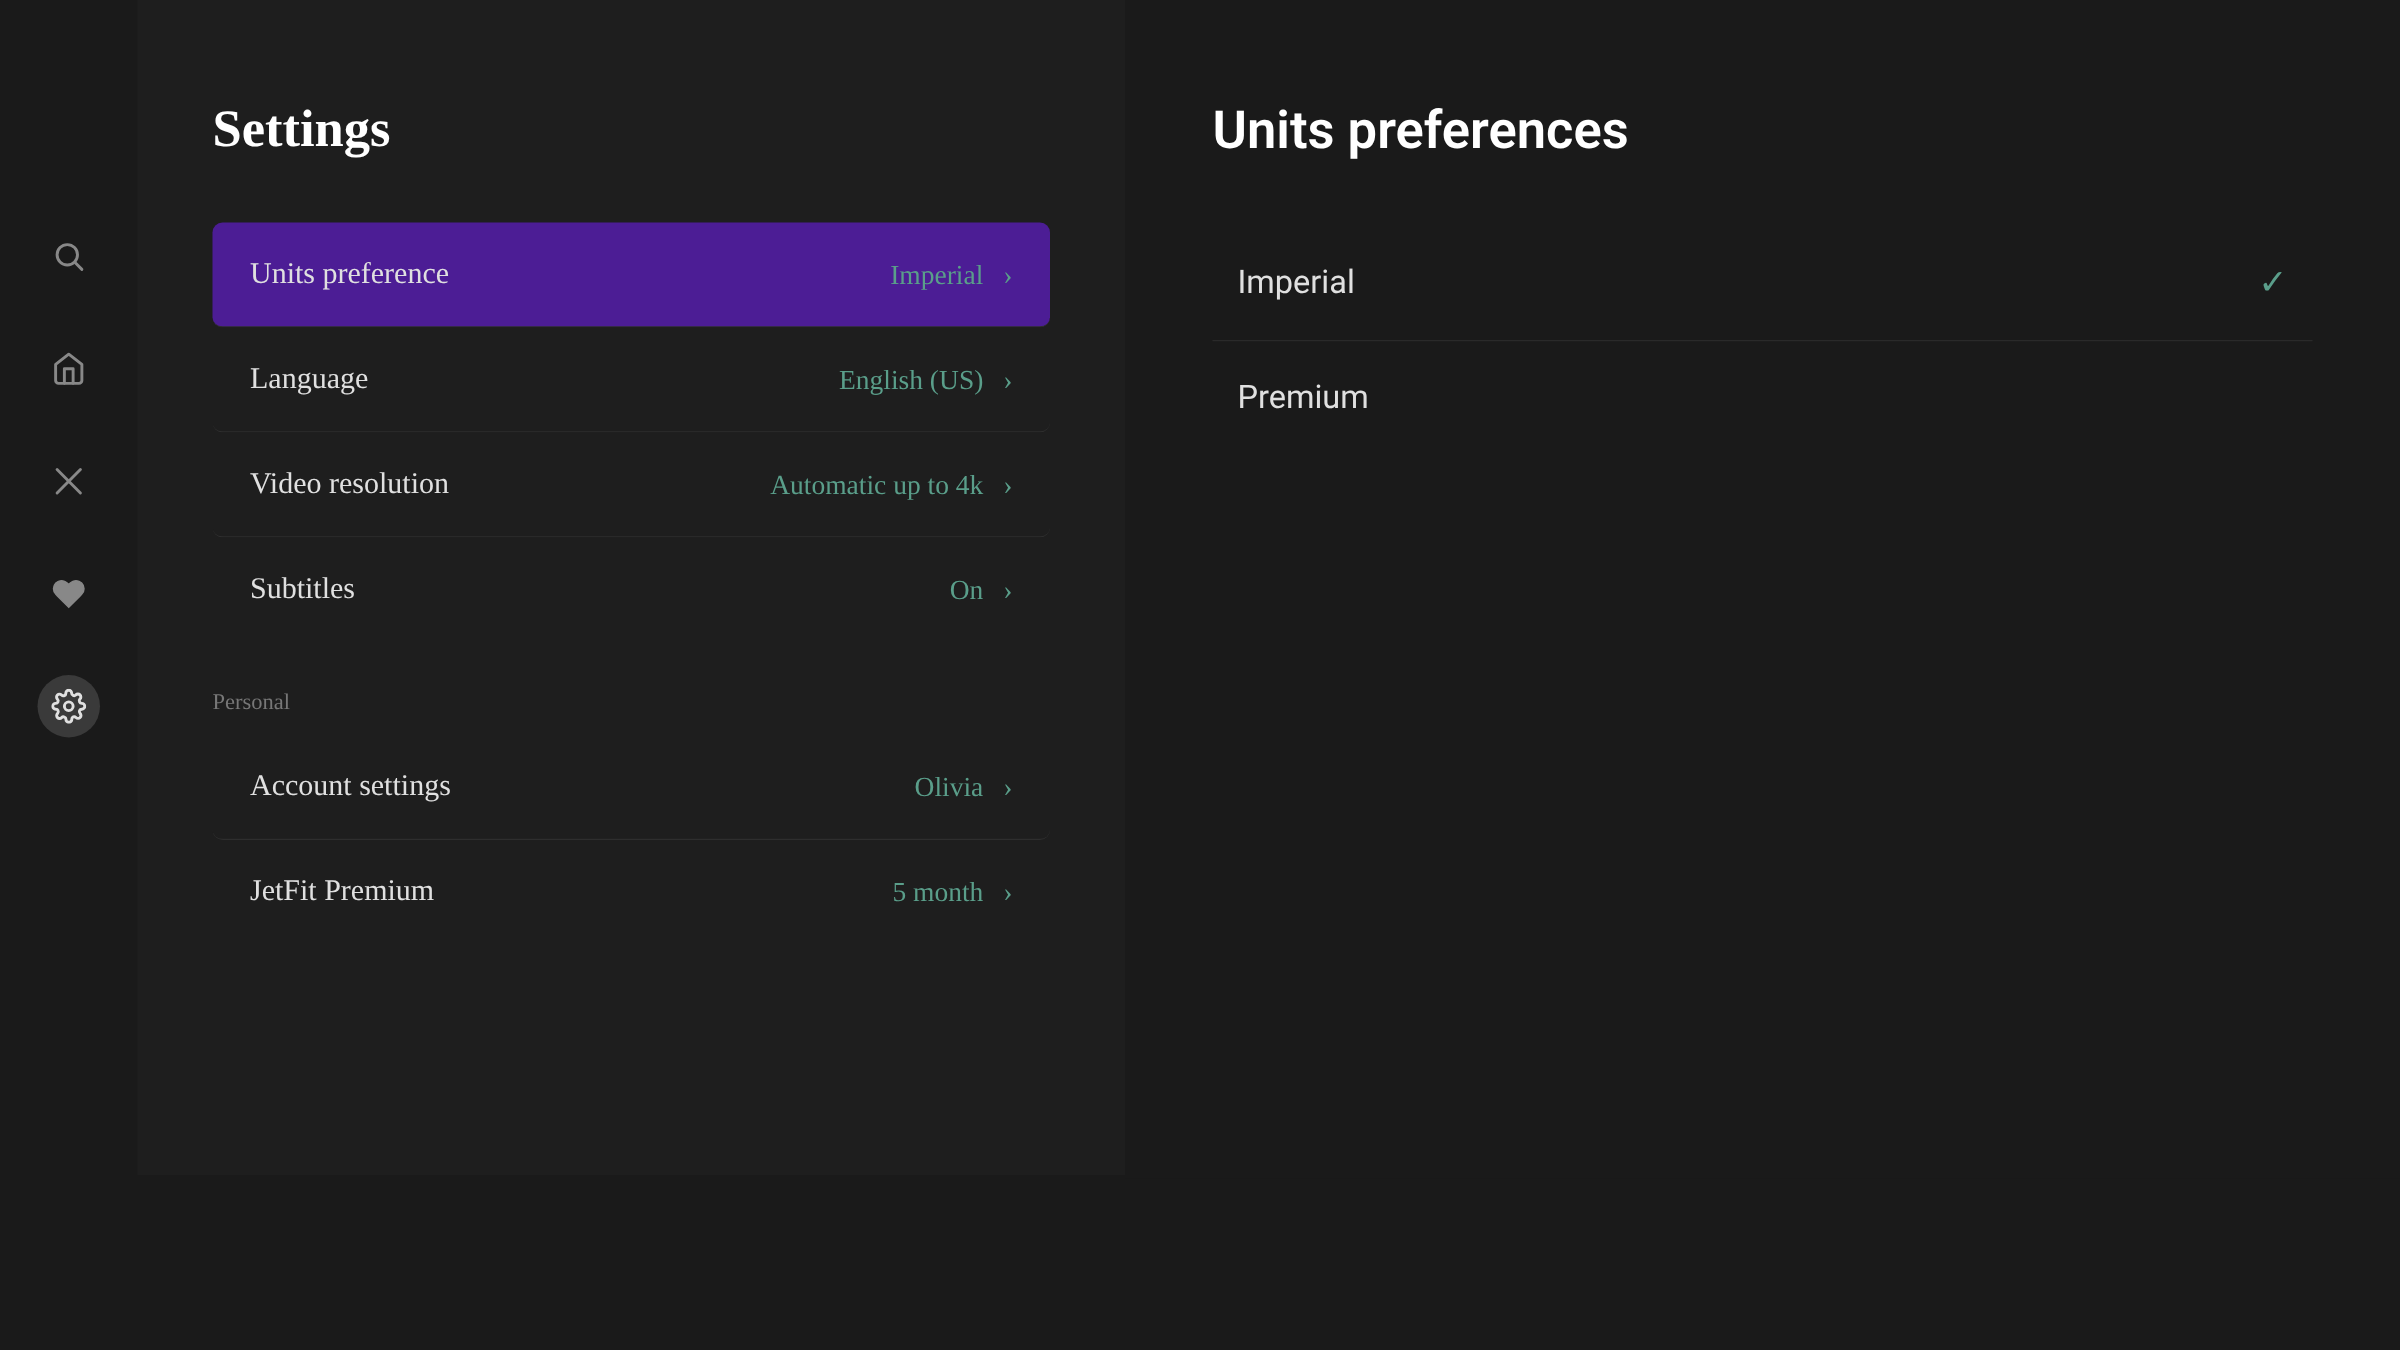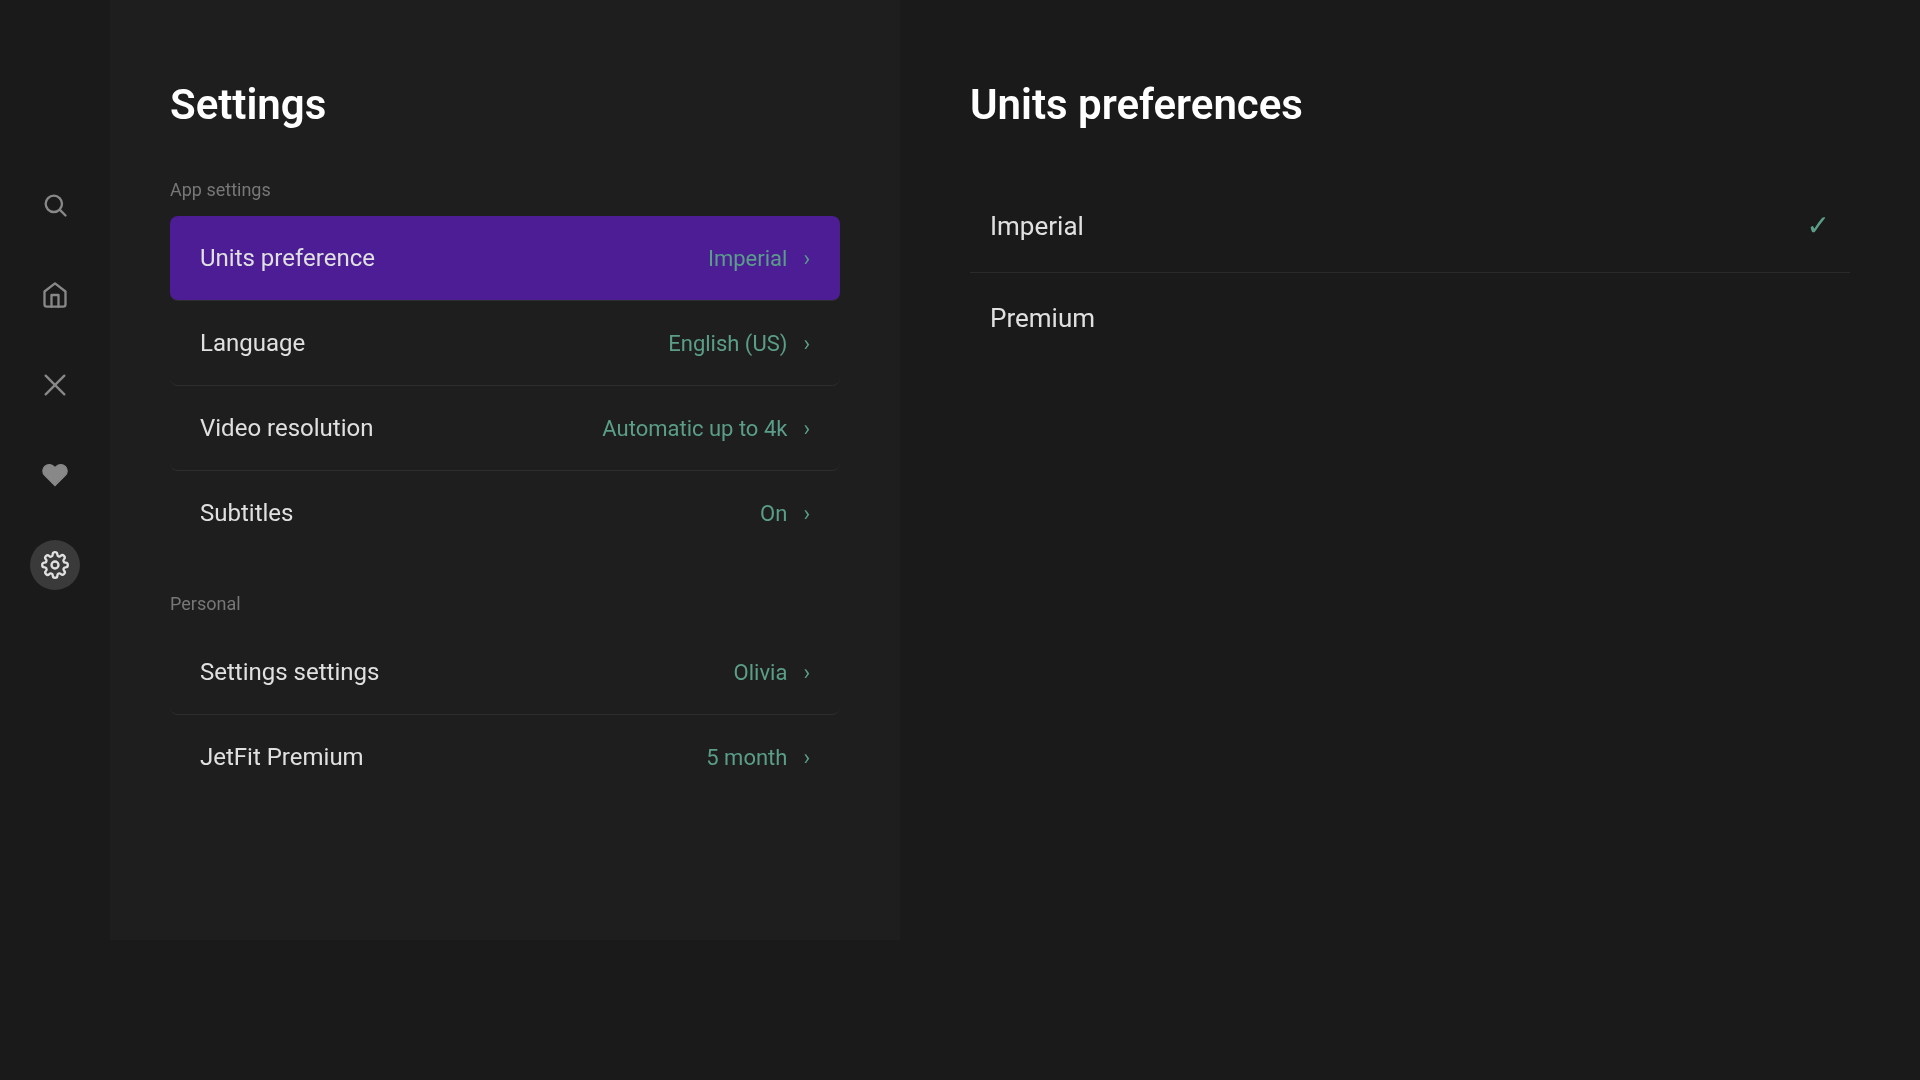--- a/index.html
+++ b/index.html
@@ -48,20 +48,21 @@
       color: #e0e0e0;
     }
 
     
     .left-panel {
       width: 790px;
       height: 940px;
       background-color: #1e1e1e;
       padding: 80px 60px;
       flex-shrink: 0;
+      font-family: Liberation Serif, serif;
     }
 
     .page-title {
       font-size: 42px;
       font-weight: 600;
       color: #ffffff;
       margin-bottom: 50px;
     }
 
     .section-label {
@@ -196,21 +197,20 @@
       <circle cx="12" cy="12" r="3"></circle>
       <path d="M19.4 15a1.65 1.65 0 0 0 .33 1.82l.06.06a2 2 0 0 1-2.83 2.83l-.06-.06a1.65 1.65 0 0 0-1.82-.33 1.65 1.65 0 0 0-1 1.51V21a2 2 0 0 1-4 0v-.09A1.65 1.65 0 0 0 9 19.4a1.65 1.65 0 0 0-1.82.33l-.06.06a2 2 0 0 1-2.83-2.83l.06-.06A1.65 1.65 0 0 0 4.68 15a1.65 1.65 0 0 0-1.51-1H3a2 2 0 0 1 0-4h.09A1.65 1.65 0 0 0 4.6 9a1.65 1.65 0 0 0-.33-1.82l-.06-.06a2 2 0 0 1 2.83-2.83l.06.06A1.65 1.65 0 0 0 9 4.68a1.65 1.65 0 0 0 1-1.51V3a2 2 0 0 1 4 0v.09a1.65 1.65 0 0 0 1 1.51 1.65 1.65 0 0 0 1.82-.33l.06-.06a2 2 0 0 1 2.83 2.83l-.06.06A1.65 1.65 0 0 0 19.4 9a1.65 1.65 0 0 0 1.51 1H21a2 2 0 0 1 0 4h-.09a1.65 1.65 0 0 0-1.51 1z"></path>
     </svg>
   </div>
 </nav>
 
 <div class="left-panel">
   <h1 class="page-title">Settings</h1>
 
   <div class="section-group">
-    <div class="section-label">App settings</div>
     <ul class="settings-list">
       <li class="settings-item active">
         <span class="item-left">Units preference</span>
         <div class="item-right">
           <span>Imperial</span>
           <span class="chevron-icon">›</span>
         </div>
       </li>
       <li class="settings-item">
         <span class="item-left">Language</span>
@@ -235,21 +235,21 @@
       </li>
     </ul>
   </div>
 
   <div class="section-gap"></div>
 
   <div class="section-group">
     <div class="section-label">Personal</div>
     <ul class="settings-list">
       <li class="settings-item">
-        <span class="item-left">Settings settings</span>
+        <span class="item-left">Account settings</span>
         <div class="item-right">
           <span>Olivia</span>
           <span class="chevron-icon">›</span>
         </div>
       </li>
       <li class="settings-item">
         <span class="item-left">JetFit Premium</span>
         <div class="item-right">
           <span>5 month</span>
           <span class="chevron-icon">›</span>

